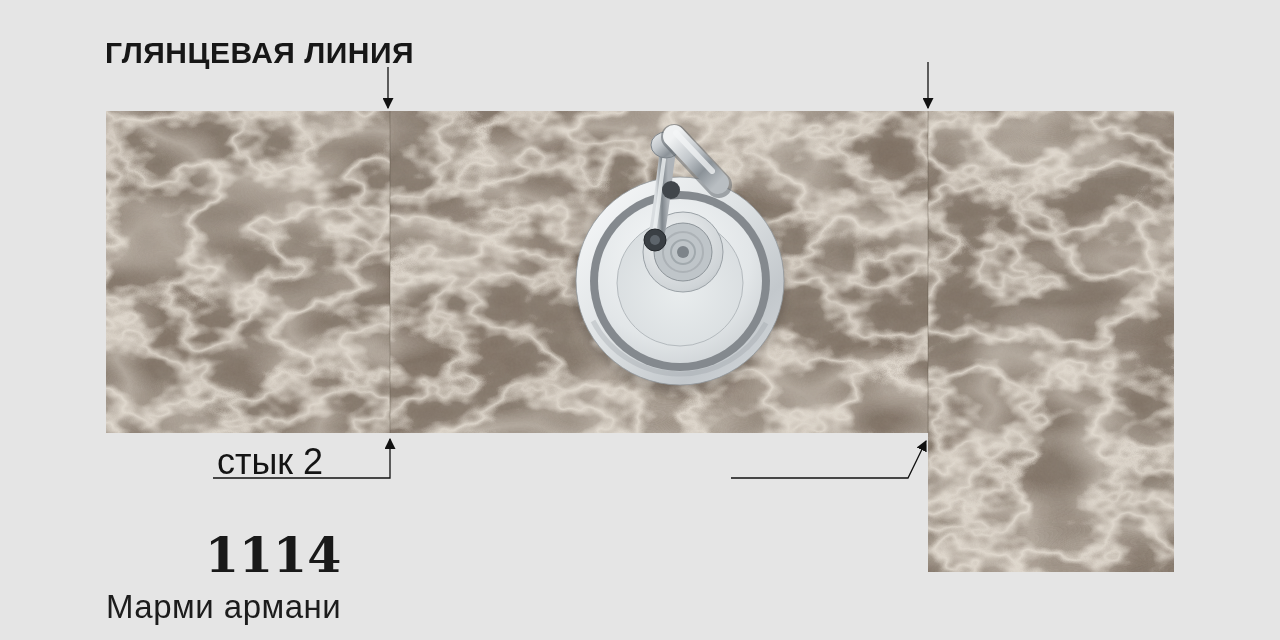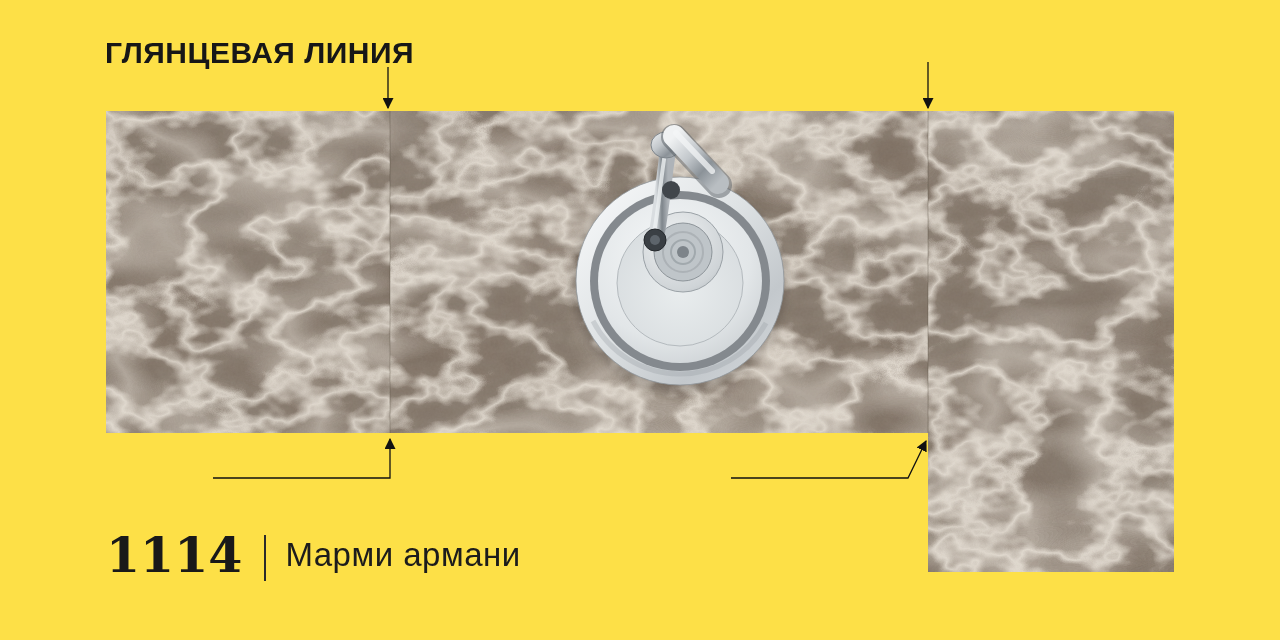--- a/index.html
+++ b/index.html
@@ -1,33 +1,33 @@
 <!DOCTYPE html>
 <html><head>
 <meta charset="utf-8">
 <style>
   html,body{margin:0;padding:0;background:#ffffff;}
   .scene{
-    position:relative;width:1280px;height:640px;background:#fde047;overflow:hidden;
+    position:relative;width:1280px;height:640px;background:#e5e5e5;overflow:hidden;
     font-family:"Liberation Sans",sans-serif;color:#1a1a1a;
   }
   .glossy-label{
     position:absolute;left:105px;top:36px;
     font-size:30px;font-weight:700;letter-spacing:.5px;color:#171717;white-space:nowrap;
   }
   .countertop-svg{position:absolute;left:106px;top:111px;}
   .overlay-svg{position:absolute;left:0;top:0;pointer-events:none;}
   .joint-label{
     position:absolute;top:441px;font-size:36px;font-weight:400;color:#141414;white-space:nowrap;
   }
   .joint-2{left:217px;}
   .joint-1{left:735px;}
   .footer{
     position:absolute;left:106px;top:529px;height:52px;
-    display:flex;align-items:flex-end;
+    display:flex;align-items:flex-end;flex-direction:column;
   }
   .product-code{
     font-family:"DejaVu Serif",serif;font-weight:700;font-size:49px;line-height:52px;color:#191919;
   }
   .caption-divider{
     width:2px;height:46px;background:#2b2b2b;margin:0 19px 0 22px;
   }
   .product-name{
     font-size:33px;font-weight:400;line-height:52px;color:#1c1c1c;letter-spacing:.5px;white-space:nowrap;
   }
@@ -211,20 +211,21 @@
       <marker id="ah" viewBox="0 0 10 10" refX="9" refY="5" markerWidth="11" markerHeight="11" orient="auto" markerUnits="userSpaceOnUse">
         <path d="M0 0 L10 5 L0 10 z" fill="#111111"></path>
       </marker>
     </defs>
     <path d="M388 67 L388 108" fill="none" stroke="#111111" stroke-width="1.3" marker-end="url(#ah)"></path>
     <path d="M928 62 L928 108" fill="none" stroke="#111111" stroke-width="1.3" marker-end="url(#ah)"></path>
     <path d="M213 478 L390 478 L390 439" fill="none" stroke="#111111" stroke-width="1.3" marker-end="url(#ah)"></path>
     <path d="M731 478 L908 478 L926 441" fill="none" stroke="#111111" stroke-width="1.3" marker-end="url(#ah)"></path>
   </svg>
 
+  <div class="joint-label joint-2">стык 2</div>
 
   <div class="footer">
     <span class="product-code">1114</span>
     <span class="caption-divider"></span>
     <span class="product-name">Марми армани</span>
   </div>
 
 </div>
 
 </body></html>

